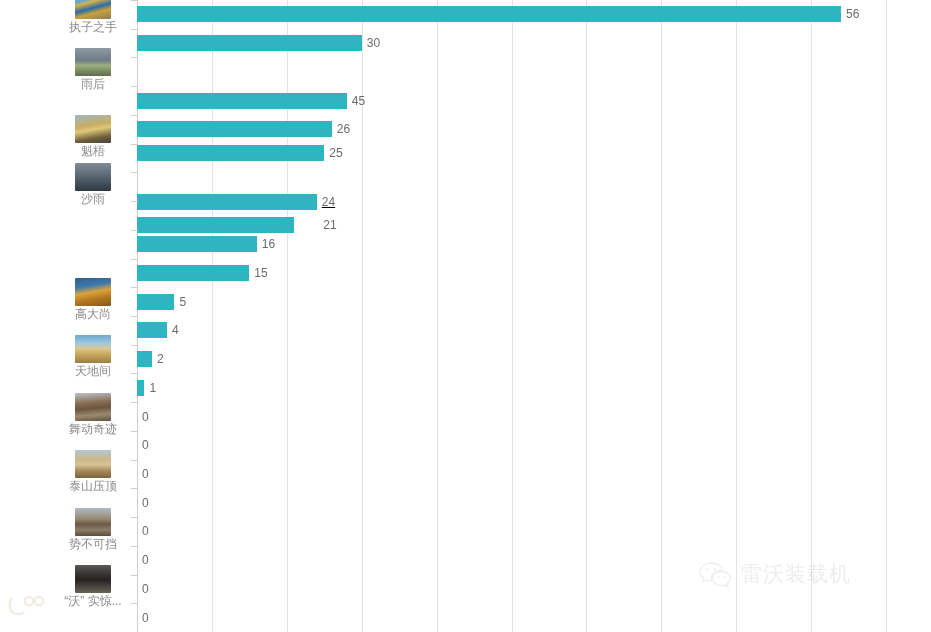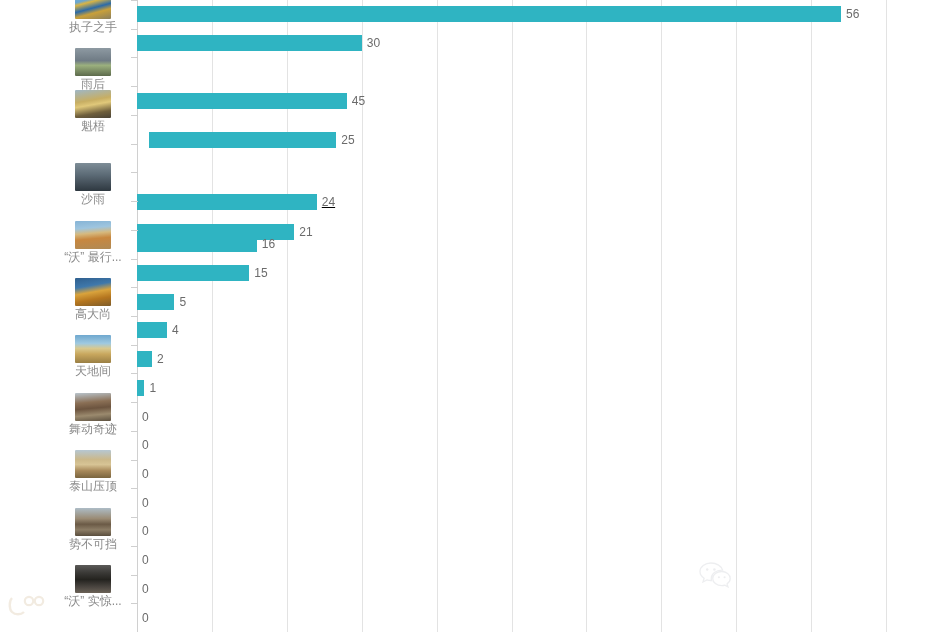--- a/index.html
+++ b/index.html
@@ -149,29 +149,33 @@
           <span class="bar-label">56</span>
         </div>
         <div class="row" style="top: 28.7273px; height: 28.7273px;">
           <div class="bar" style="width: 224.717px; background: rgb(47, 180, 194);"></div>
           <span class="bar-label">30</span>
         </div>
         <div class="row" style="top: 86.1818px; height: 28.7273px;">
           <div class="bar" style="width: 209.736px; background: rgb(47, 180, 194);"></div>
           <span class="bar-label">45</span>
         </div>
-        <div class="row" style="top: 126px; height: 28.7273px; margin-left: 12px;">
+        <div class="row" style="top: 114.909px; height: 28.7273px;">
+          <div class="bar" style="width: 194.755px; background: rgb(47, 180, 194);"></div>
+          <span class="bar-label">26</span>
+        </div>
+        <div class="row" style="top: 139px; height: 28.7273px;">
           <div class="bar" style="width: 187.264px; background: rgb(47, 180, 194);"></div>
           <span class="bar-label">25</span>
         </div>
         <div class="row" style="top: 188px; height: 28.7273px; text-decoration: underline;">
           <div class="bar" style="width: 179.774px; background: rgb(47, 180, 194);"></div>
           <span class="bar-label">24</span>
         </div>
-        <div class="row" style="top: 218px; height: 28.7273px;">
+        <div class="row" style="top: 211px; height: 28.7273px; gap: 24px;">
           <div class="bar" style="width: 157.302px; background: rgb(47, 180, 194);"></div>
           <span class="bar-label">21</span>
         </div>
         <div class="row" style="top: 229.818px; height: 28.7273px;">
           <div class="bar" style="width: 119.849px; background: rgb(47, 180, 194);"></div>
           <span class="bar-label">16</span>
         </div>
         <div class="row" style="top: 258.545px; height: 28.7273px;">
           <div class="bar" style="width: 112.358px; background: rgb(47, 180, 194);"></div>
           <span class="bar-label">15</span>
@@ -254,31 +258,27 @@
 
   <div class="cats" id="cats">
       <div class="cat" style="top: -9.27273px;">
         <div class="cat-thumb th0"></div>
         <div class="cat-label">执子之手</div>
       </div>
       <div class="cat" style="top: 48.1818px;">
         <div class="cat-thumb th1"></div>
         <div class="cat-label">雨后</div>
       </div>
-      <div class="cat" style="top: 90px;">
+      <div class="cat" style="top: 115px;">
         <div class="cat-thumb th2"></div>
         <div class="cat-label">魁梧</div>
       </div>
       <div class="cat" style="top: 163.091px;">
         <div class="cat-thumb th3"></div>
         <div class="cat-label">沙雨</div>
-      </div>
-      <div class="cat" style="top: 220.545px;">
-        <div class="cat-thumb th4"></div>
-        <div class="cat-label">“沃” 最行...</div>
       </div>
       <div class="cat" style="top: 278px;">
         <div class="cat-thumb th5"></div>
         <div class="cat-label">高大尚</div>
       </div>
       <div class="cat" style="top: 335.455px;">
         <div class="cat-thumb th6"></div>
         <div class="cat-label">天地间</div>
       </div>
       <div class="cat" style="top: 392.909px;">
@@ -303,20 +303,21 @@
     <div class="wm-wechat">
       <svg viewBox="0 0 34 28" width="34" height="28" aria-hidden="true">
         <path d="M13 3C6.9 3 2 6.9 2 11.6c0 2.7 1.6 5.1 4.1 6.7L5 22l3.9-2.1c1.3.4 2.7.6 4.1.6h.6c-.2-.7-.3-1.4-.3-2.1 0-4.6 4.7-8.3 10.5-8.3h.8C23.6 6.3 18.8 3 13 3z" fill="none" stroke="#d5d7dc" stroke-width="1.3"></path>
         <circle cx="9.2" cy="9.4" r="1.25" fill="#d5d7dc"></circle>
         <circle cx="16.4" cy="9.4" r="1.25" fill="#d5d7dc"></circle>
         <path d="M23.8 11.5c-5 0-9.1 3.2-9.1 7.1 0 3.9 4.1 7.1 9.1 7.1 1.1 0 2.1-.2 3.1-.5l3.1 1.7-.9-3c1.9-1.3 3.1-3.2 3.1-5.3 0-3.9-4.1-7.1-8.4-7.1z" fill="none" stroke="#d5d7dc" stroke-width="1.3"></path>
         <circle cx="20.9" cy="17.2" r="1.05" fill="#d5d7dc"></circle>
         <circle cx="26.6" cy="17.2" r="1.05" fill="#d5d7dc"></circle>
       </svg>
     </div>
+    <span class="wm-text">雷沃装载机</span>
   </div>
 
   <div class="wm-left">
     <div class="wm-left-mark">
       <svg viewBox="0 0 40 26" width="40" height="26" aria-hidden="true">
         <path d="M4 6 C1 9 1 17 4 20 C7 23 13 23 16 20" fill="none" stroke="#e6d9c4" stroke-width="2.4"></path>
         <circle cx="21" cy="9" r="4.2" fill="none" stroke="#e6d9c4" stroke-width="2.2"></circle>
         <circle cx="31" cy="9" r="4.2" fill="none" stroke="#e6d9c4" stroke-width="2.2"></circle>
       </svg>
     </div>

